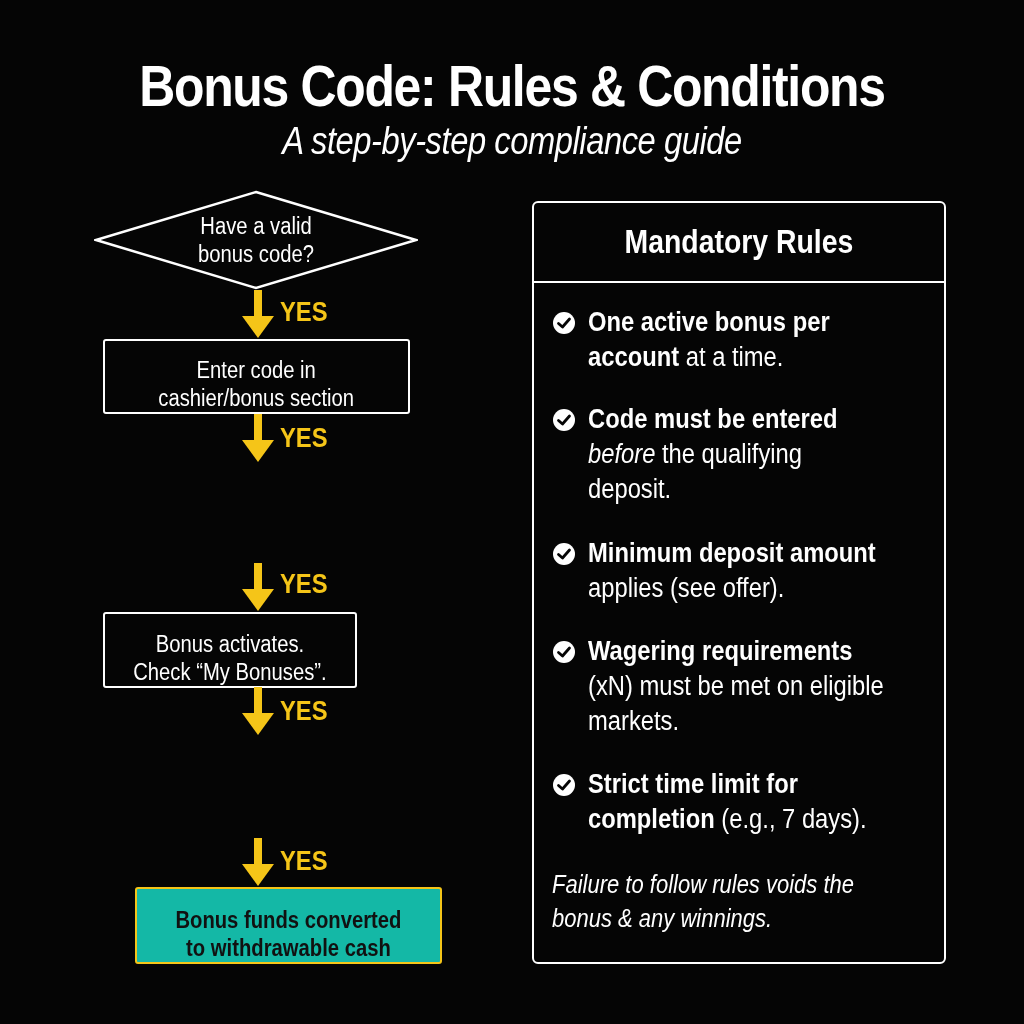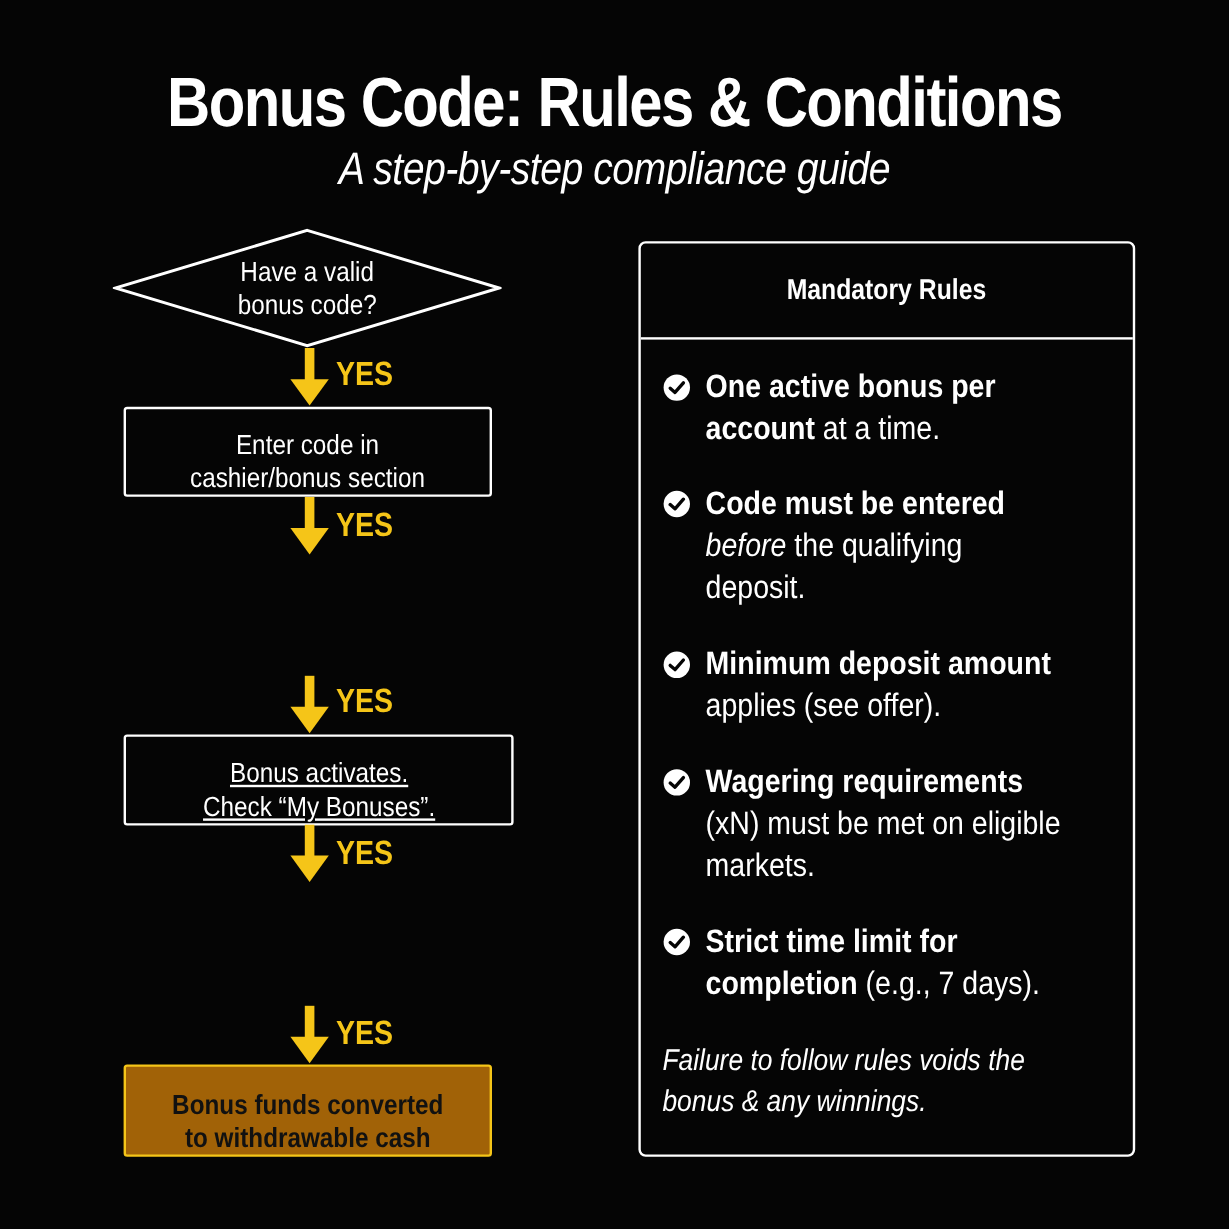--- a/index.html
+++ b/index.html
@@ -28,36 +28,36 @@
     font-size:23px; line-height:28px; color:#fff;
     transform:scaleX(0.88);
   }
   .box {
     position:absolute; border:2.5px solid #fff; border-radius:3px; box-sizing:border-box;
     display:flex; align-items:flex-end; justify-content:center; text-align:center;
     font-size:23px; line-height:28px;
   }
   .box .txt { transform:scaleX(0.88); }
   .box.final {
-    background:#a16207; border-color:#f5c518; color:#111; font-weight:bold;
+    background:#14b8a6; border-color:#f5c518; color:#111; font-weight:bold;margin-left:32px;
   }
   .arrow { position:absolute; width:40px; height:50px; }
   .yes {
     position:absolute; color:#f5c518; font-weight:bold; font-size:28px;
     transform:scaleX(0.85); transform-origin:left center;
   }
   
   .panel {
     position:absolute; left:532px; top:201px; width:414px; height:763px;
     border:2.5px solid #fff; border-radius:6px; box-sizing:border-box;
   }
   .panel-header {
     height:78px; border-bottom:2.5px solid #fff;
     display:flex; align-items:center; justify-content:center;
-    font-size:24px; font-weight:bold;
+    font-size:33px; font-weight:bold;
   }
   .panel-header span { transform:scaleX(0.86); display:inline-block; }
   .rule {
     position:absolute; left:18px; width:380px;
     font-size:27px; line-height:35px;
   }
   .rule .check {
     position:absolute; left:0; top:6px; width:24px; height:24px;
   }
   .rule .rtext {
@@ -109,21 +109,21 @@
       <polygon points="4,26 36,26 20,48" fill="#f5c518"></polygon>
     </svg>
   <div class="yes" style="left:280px; top:422px;">YES</div>
 
   <svg class="arrow" style="left:238px; top:563px;" viewBox="0 0 40 50">
       <rect x="16" y="0" width="8" height="30" fill="#f5c518"></rect>
       <polygon points="4,26 36,26 20,48" fill="#f5c518"></polygon>
     </svg>
   <div class="yes" style="left:280px; top:568px;">YES</div>
 
-  <div class="box" style="left:103px; top:612px; width:325px; height:76px;text-decoration:underline;">
+  <div class="box" style="left:103px; top:612px; width:254px; height:76px;">
     <div class="txt">
         <div>Bonus activates.</div>
         <div>Check “My Bonuses”.</div>
       </div>
   </div>
   <svg class="arrow" style="left:238px; top:687px;" viewBox="0 0 40 50">
       <rect x="16" y="0" width="8" height="30" fill="#f5c518"></rect>
       <polygon points="4,26 36,26 20,48" fill="#f5c518"></polygon>
     </svg>
   <div class="yes" style="left:280px; top:695px;">YES</div>

